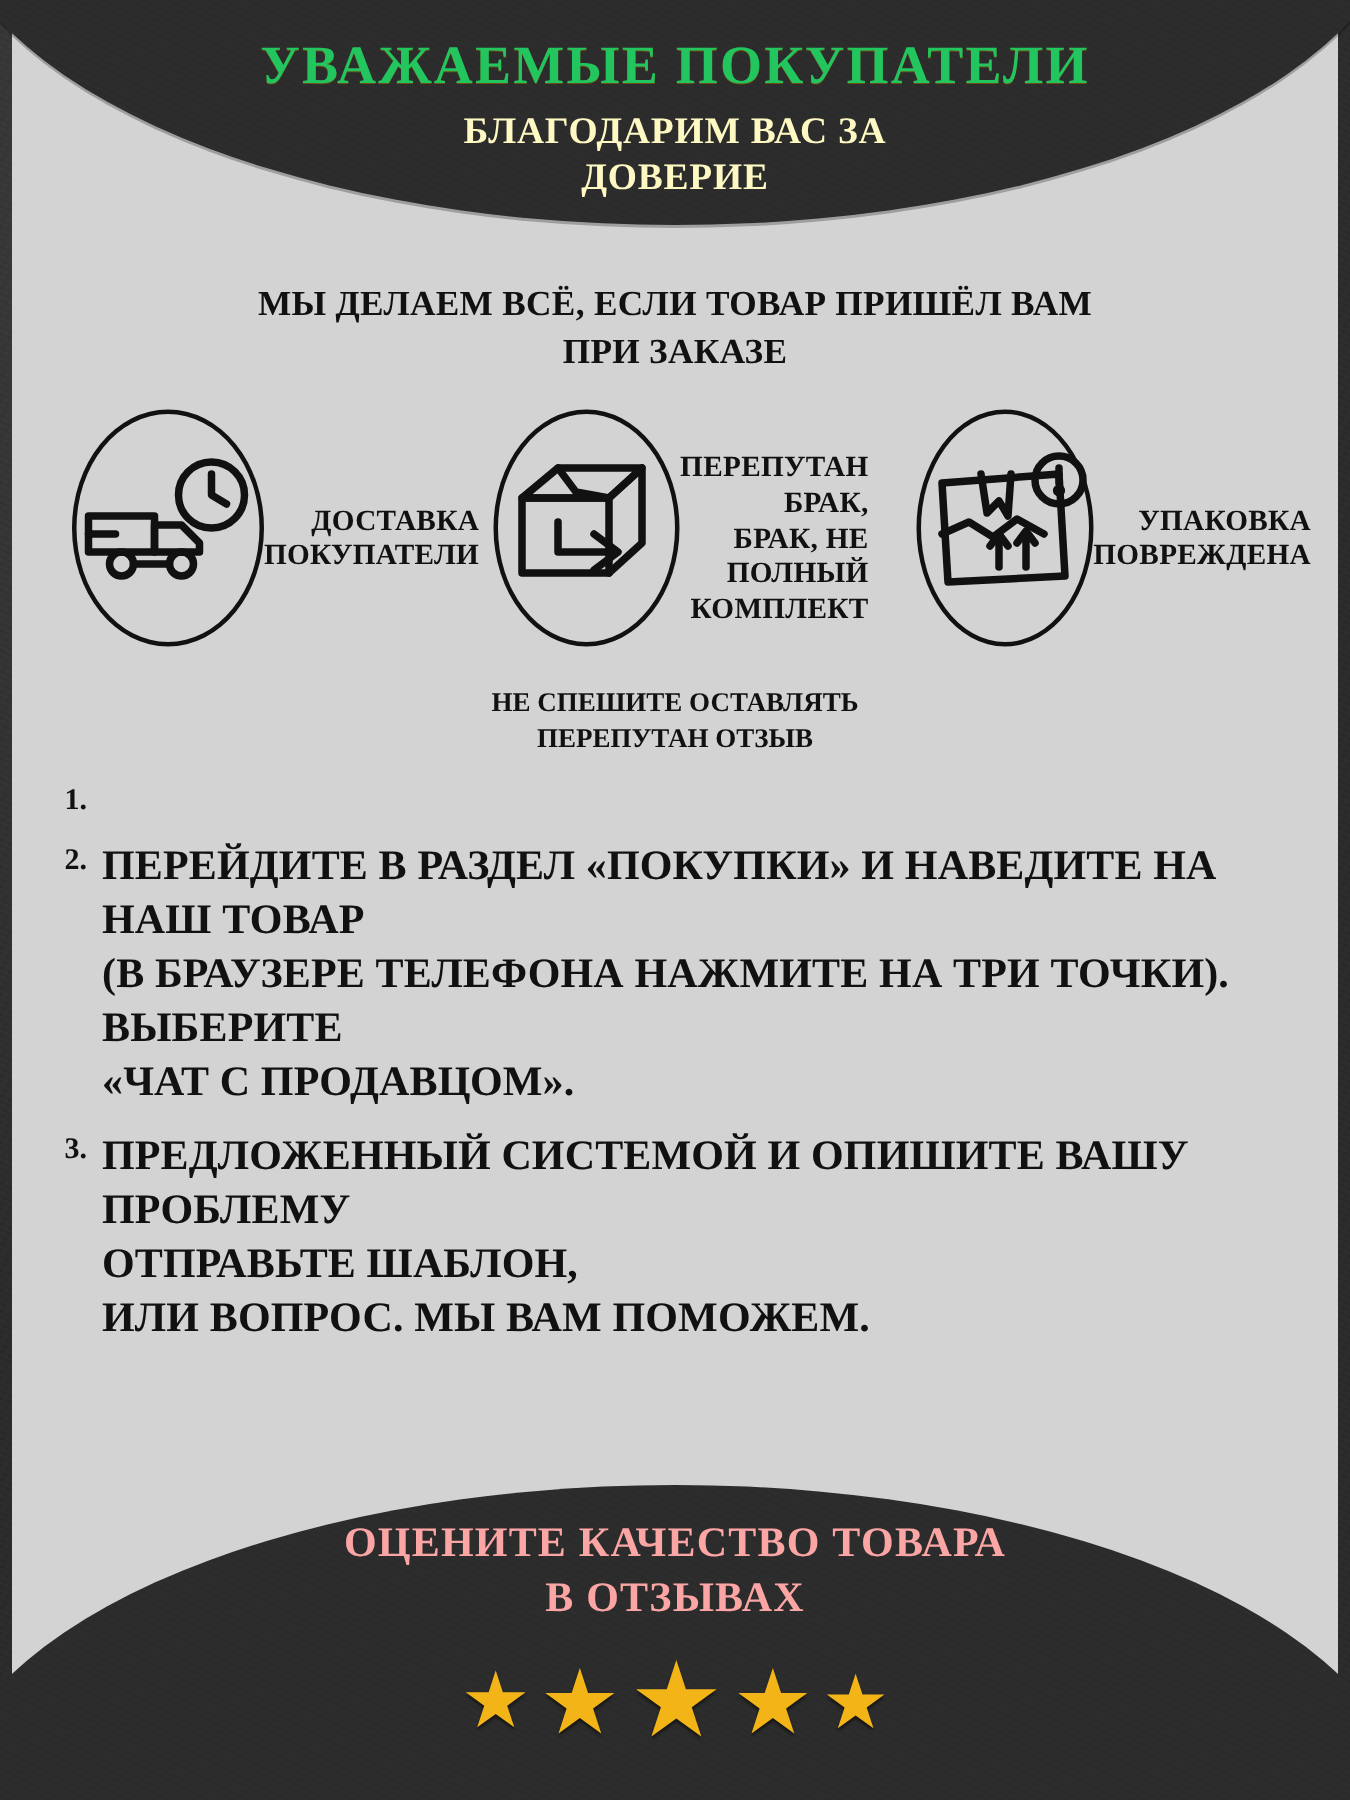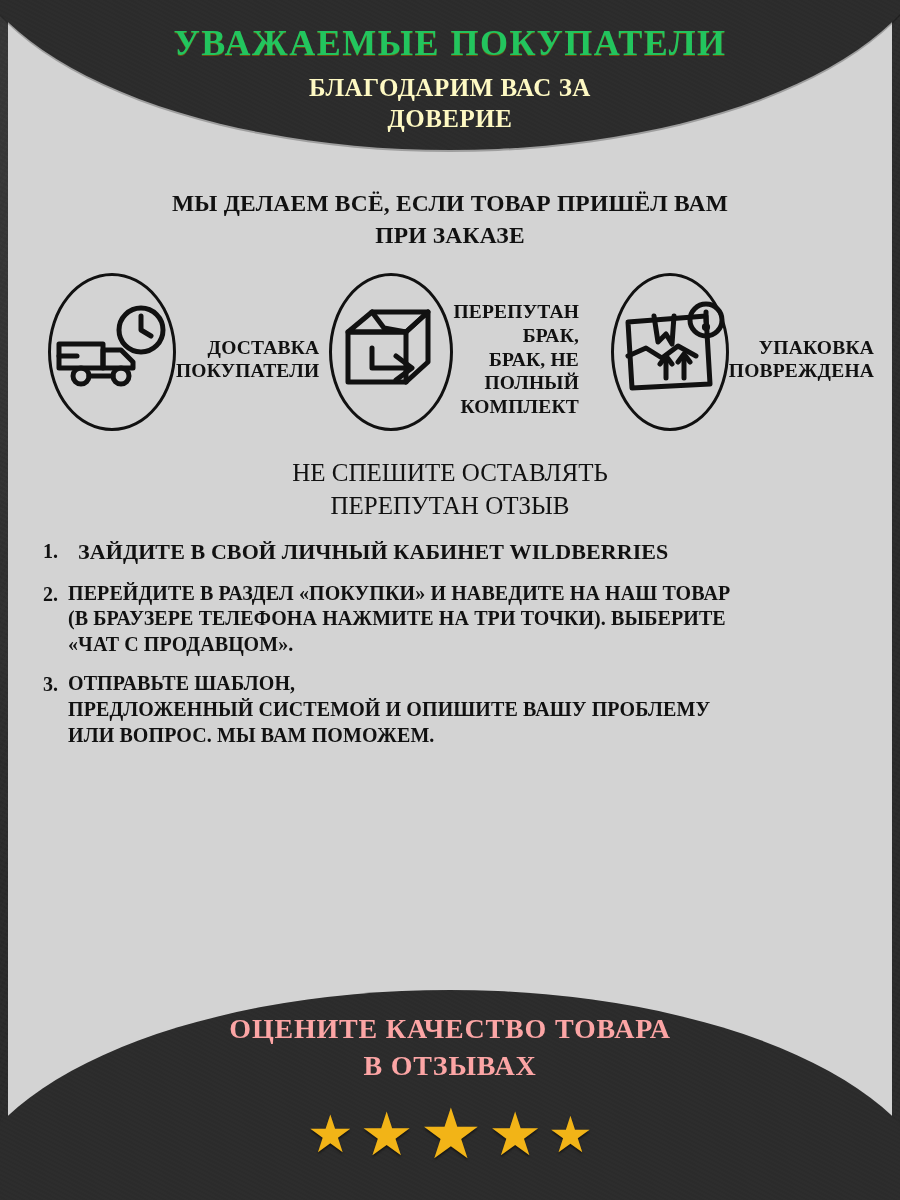--- a/index.html
+++ b/index.html
@@ -159,22 +159,22 @@
   .icon-caption {
     margin-top: 14px;
     font-size: 19.5px;
     font-weight: bold;
     line-height: 1.22;
     letter-spacing: .2px;
   }
 
   .midline {
     margin-top: 26px;
-    font-size: 25px;
-    font-weight: normal;
+    font-size: 18px;
+    font-weight: bold;
     line-height: 1.3;
   }
 
   
   .steps {
     margin-top: 16px;
     text-align: left;
   }
   .step {
     display: flex;
@@ -185,21 +185,21 @@
     width: 38px;
     flex: 0 0 38px;
     text-align: right;
     padding-right: 10px;
     font-size: 20px;
     font-weight: bold;
     line-height: 1.3;
   }
   .step-num.shift { padding-top: 0; }
   .step-text {
-    font-size: 20px;
+    font-size: 28px;
     font-weight: bold;
     line-height: 1.28;
     letter-spacing: .1px;
   }
   .step-1 .step-text { font-size: 22px; padding-left: 10px; }
 
   
   .footer {
     position: absolute;
     left: 0;
@@ -333,39 +333,36 @@
 
   <div class="midline">
     <div>НЕ СПЕШИТЕ ОСТАВЛЯТЬ</div>
     <div>ПЕРЕПУТАН ОТЗЫВ</div>
   </div>
 
   <div class="steps">
 
     <div class="step step-1">
       <div class="step-num">1.</div>
-      <div class="step-text">
-        <div>ЗАЙДИТЕ В СВОЙ ЛИЧНЫЙ КАБИНЕТ  WILDBERRIES</div>
-      </div>
     </div>
 
     <div class="step step-2">
       <div class="step-num">2.</div>
       <div class="step-text">
         <div>ПЕРЕЙДИТЕ В РАЗДЕЛ «ПОКУПКИ» И НАВЕДИТЕ НА НАШ ТОВАР</div>
         <div>(В БРАУЗЕРЕ ТЕЛЕФОНА НАЖМИТЕ НА ТРИ ТОЧКИ). ВЫБЕРИТЕ</div>
         <div>«ЧАТ С ПРОДАВЦОМ».</div>
       </div>
     </div>
 
     <div class="step step-3">
       <div class="step-num shift">3.</div>
       <div class="step-text">
+        <div>ПРЕДЛОЖЕННЫЙ СИСТЕМОЙ И ОПИШИТЕ ВАШУ ПРОБЛЕМУ</div>
         <div>ОТПРАВЬТЕ ШАБЛОН,</div>
-        <div>ПРЕДЛОЖЕННЫЙ СИСТЕМОЙ И ОПИШИТЕ ВАШУ ПРОБЛЕМУ</div>
         <div>ИЛИ ВОПРОС. МЫ ВАМ ПОМОЖЕМ.</div>
       </div>
     </div>
 
   </div>
 </div>
 
 <div class="bottom-curve"></div>
 
 <div class="footer">

